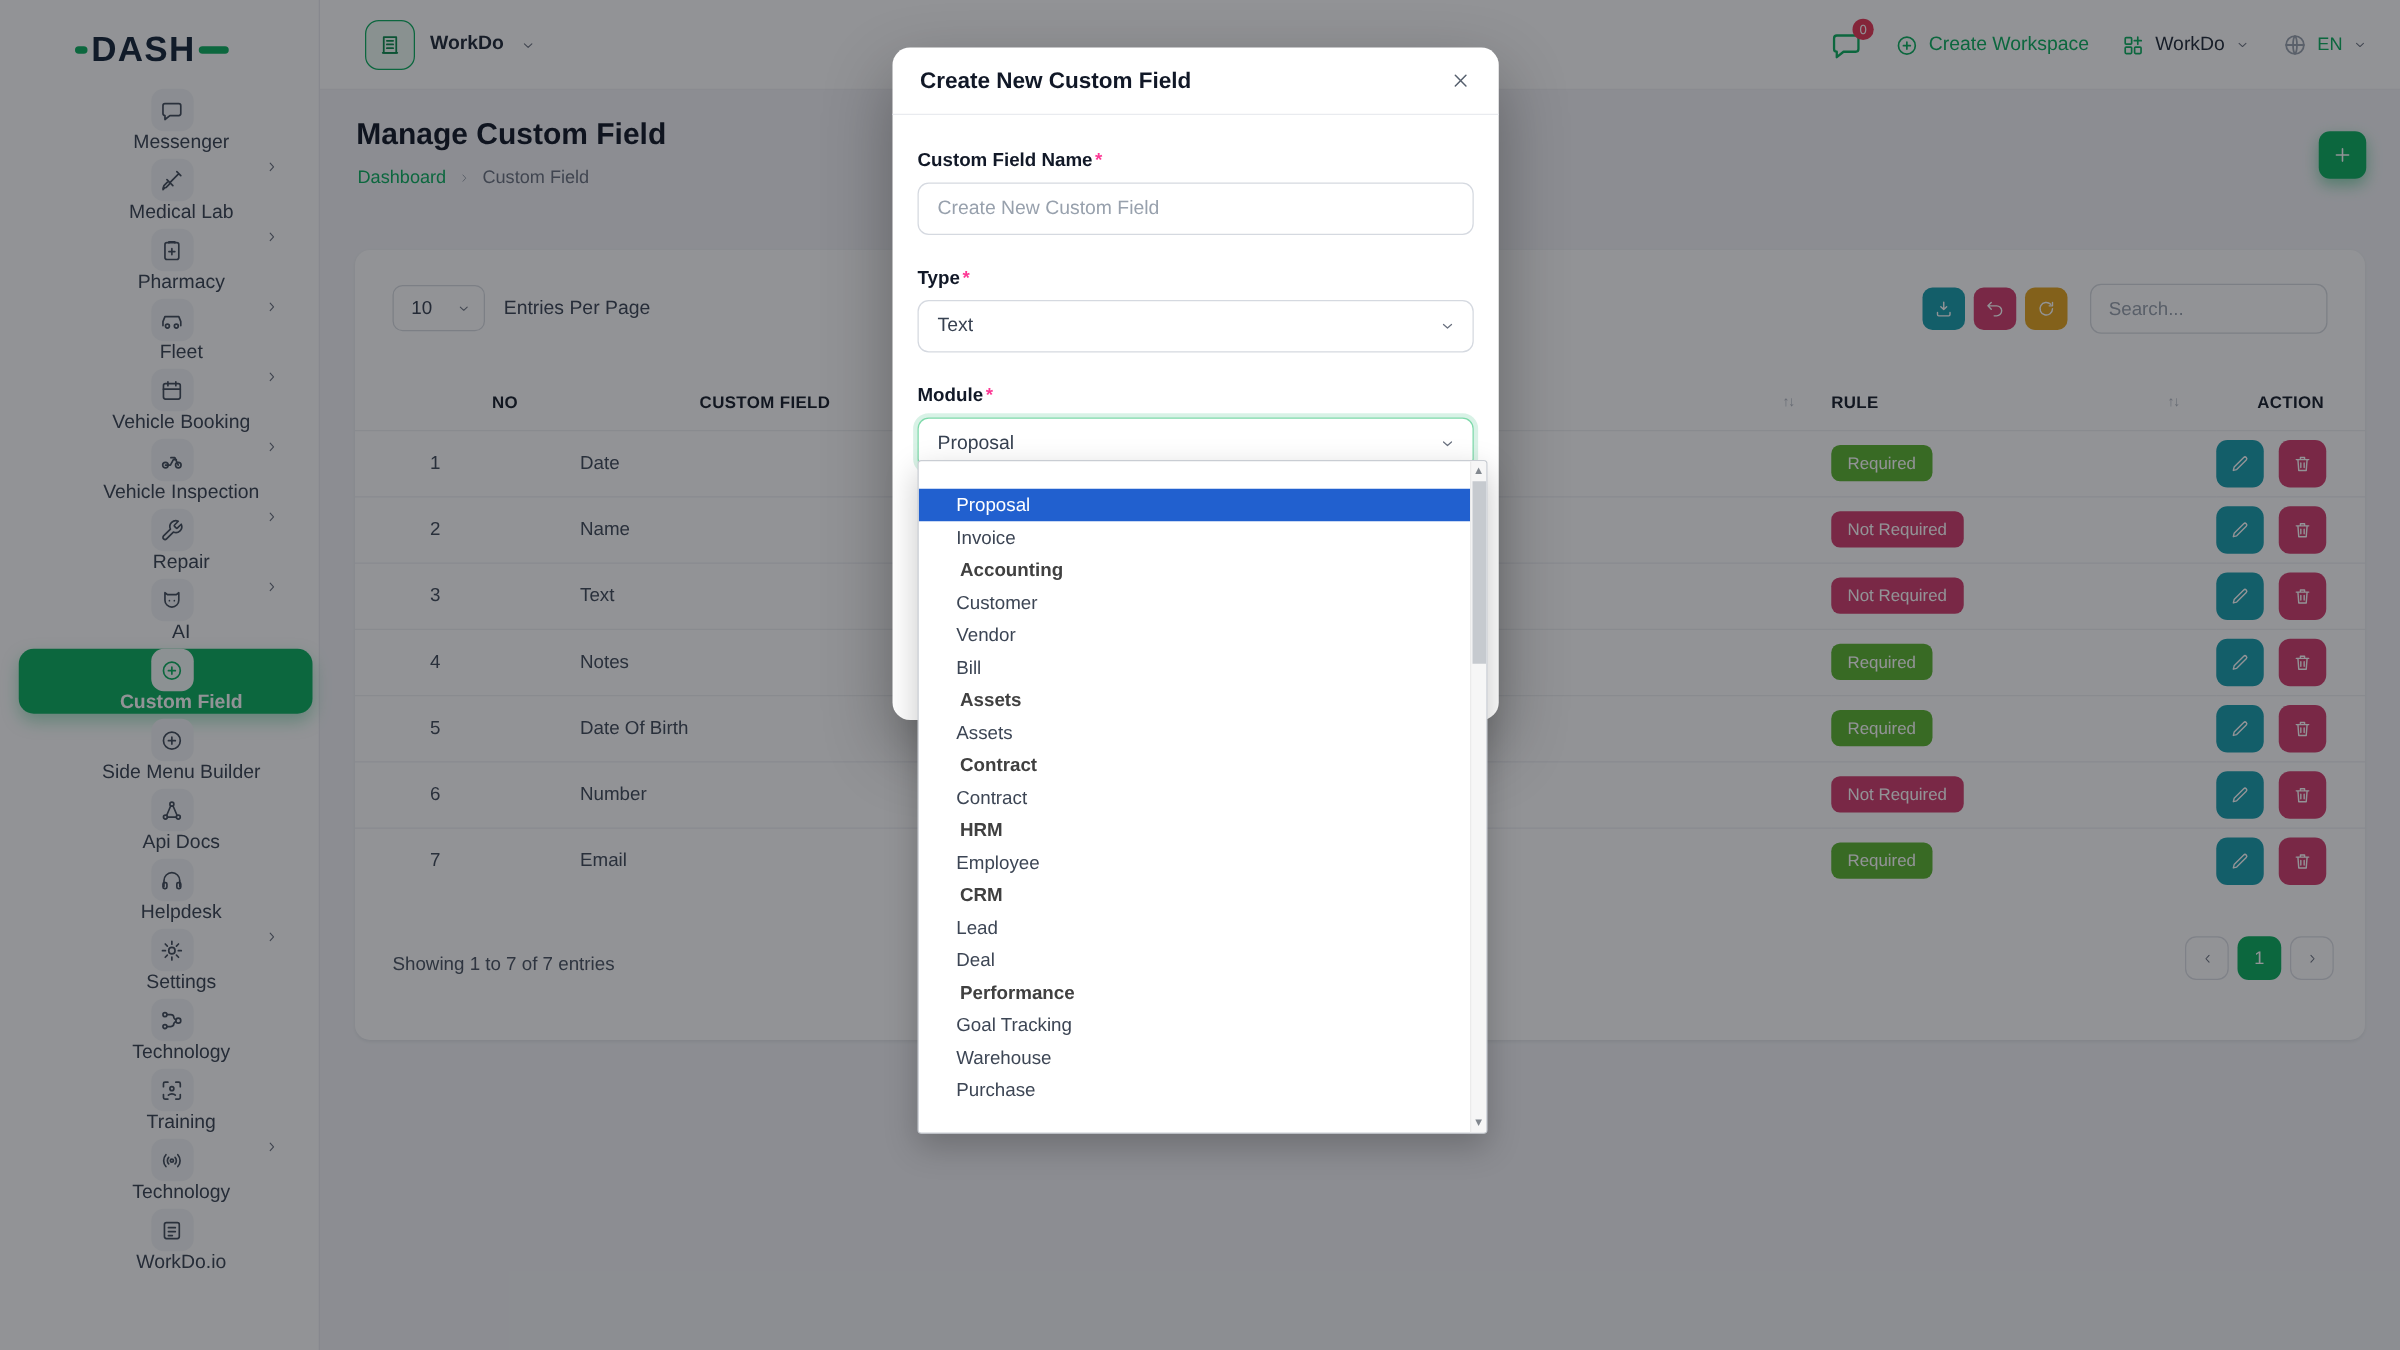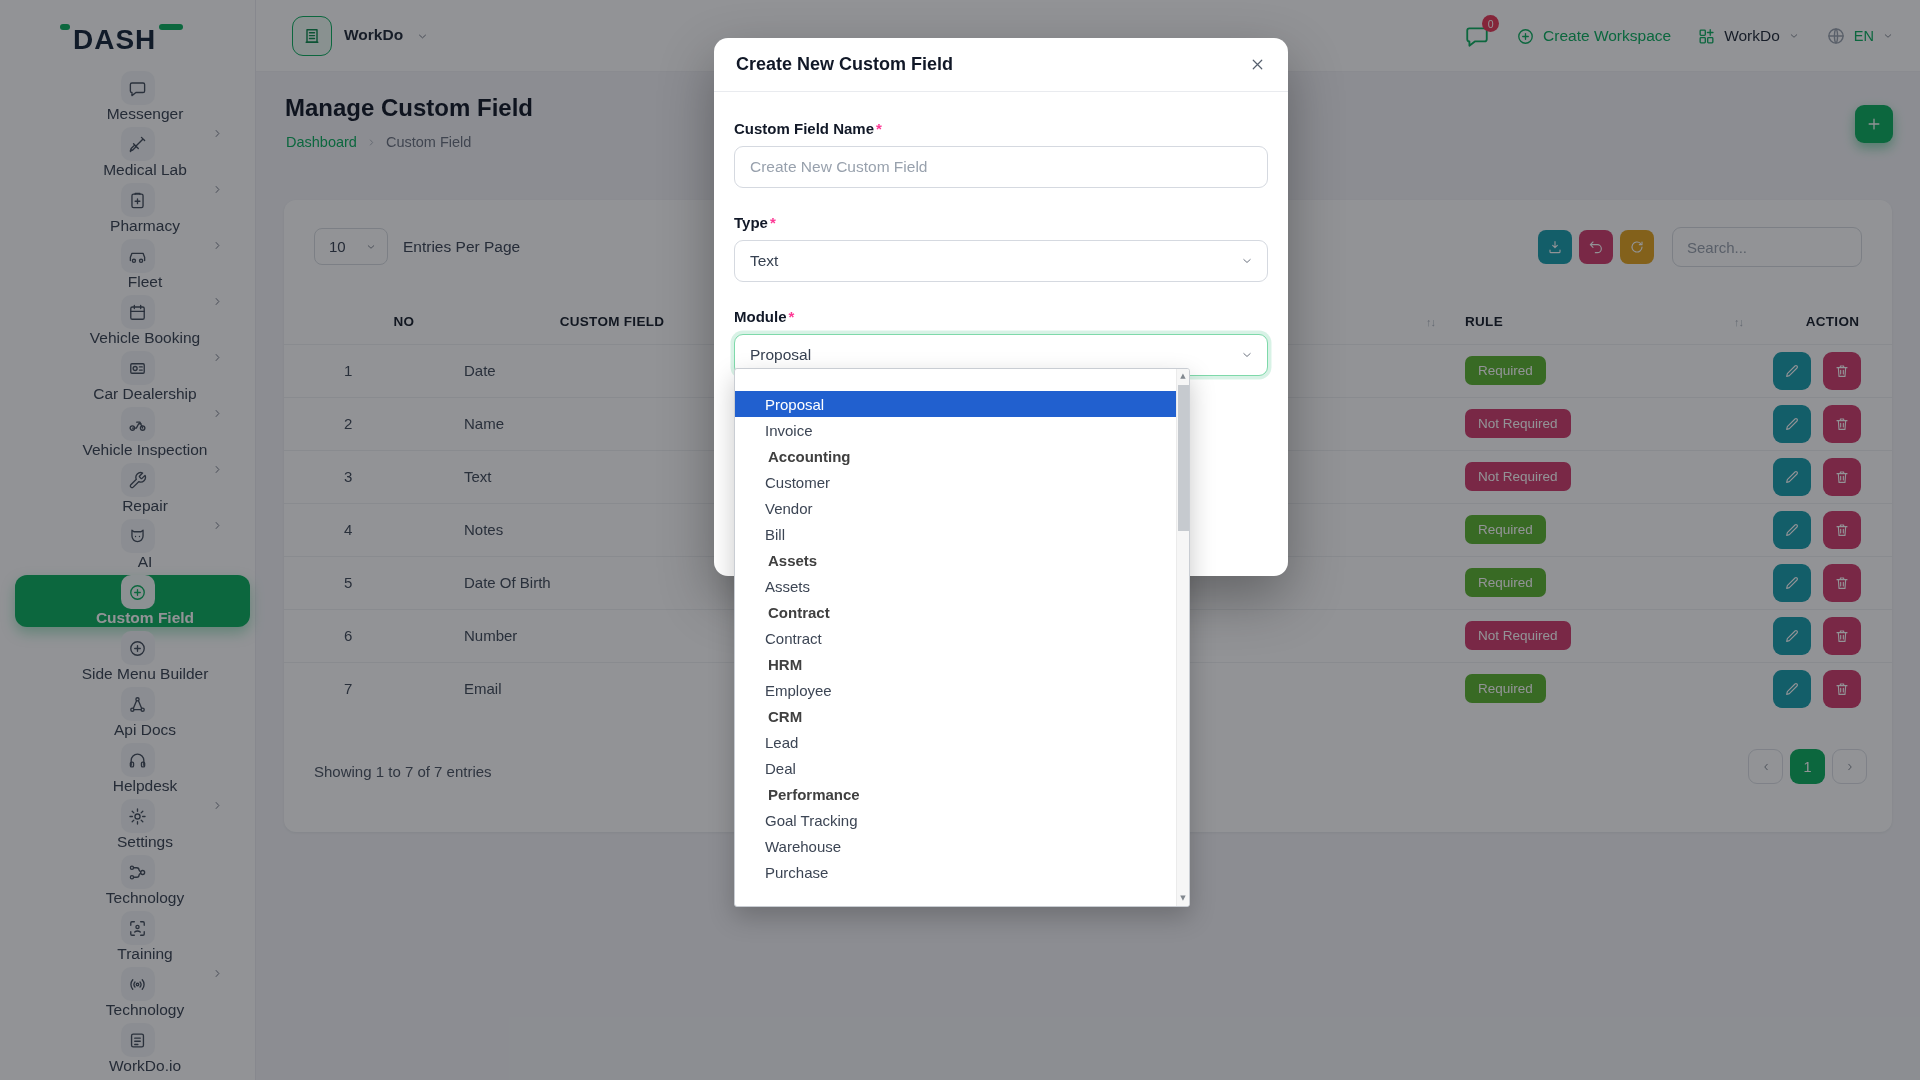--- a/index.html
+++ b/index.html
@@ -2,21 +2,21 @@
 <html><head>
 <meta charset="utf-8">
 <style>
   *{box-sizing:border-box;margin:0;padding:0;}
   html,body{width:1920px;height:1080px;}
   body{position:relative;font-family:"Liberation Sans",sans-serif;background:#f4f5f8;overflow:hidden;}
   svg{display:block;}
 
   
   .sidebar{position:absolute;left:0;top:0;width:256px;height:1080px;background:#fff;border-right:1px solid #ececf1;z-index:10;}
-  .logo{position:absolute;left:60px;top:24px;display:flex;align-items:flex-start;}
+  .logo{position:absolute;left:60px;top:24px;display:flex;align-items:center;}
   .logo-dash-l{width:10px;height:6px;border-radius:3px;background:#0caf60;margin-right:3px;}
   .logo-text{font-size:28px;font-weight:800;letter-spacing:1px;color:#15263a;}
   .logo-dash-r{width:24px;height:6px;border-radius:3px;background:#0caf60;margin-left:3px;}
   .nav{position:absolute;top:71px;left:0;right:0;}
   .s-item{position:relative;height:52px;margin:0 5px 4px 0;display:flex;align-items:center;padding-left:25px;cursor:pointer;flex-direction:column;}
   .s-item.active{background:#0caf60;margin-left:15px;padding-left:10px;border-radius:12px;box-shadow:0 6px 14px rgba(12,175,96,.35);}
   .s-icon{width:34px;height:34px;border-radius:10px;background:#f3f5f7;display:flex;align-items:center;justify-content:center;color:#434d5c;flex:none;}
   .s-icon svg{width:19px;height:19px;}
   .active .s-icon{background:rgba(255,255,255,.96);color:#0caf60;}
   .s-label{margin-left:15px;font-size:15.5px;color:#3a4453;}
@@ -83,21 +83,21 @@
   .act.edit{background:#189eae;}
   .act.del{background:#d23c6d;}
   .showing{position:absolute;left:30px;top:563px;font-size:15px;color:#4b5563;}
   .pager{position:absolute;right:25px;top:549px;display:flex;gap:7px;}
   .page-btn{width:35px;height:35px;border:1px solid #dcdfe5;border-radius:9px;background:#fff;color:#6b7280;display:flex;align-items:center;justify-content:center;font-size:14px;cursor:pointer;}
   .page-btn svg{width:12px;height:12px;}
   .page-btn.current{background:#0caf60;border:none;color:#fff;font-size:14.5px;}
 
   
   .overlay{position:absolute;inset:0;background:rgba(13,16,22,.45);z-index:40;}
-  .modal{position:absolute;left:714px;top:38px;width:574px;height:538px;background:#fff;border-radius:14px;box-shadow:0 22px 55px rgba(0,0,0,.32);z-index:50;}
+  .modal{position:absolute;left:714px;top:38px;width:485px;height:538px;background:#fff;border-radius:14px;box-shadow:0 22px 55px rgba(0,0,0,.32);z-index:50;}
   .modal-head{height:54px;display:flex;align-items:center;justify-content:space-between;padding:0 22px;border-bottom:1px solid #e9ebef;}
   .modal-title{font-size:18px;font-weight:700;color:#111827;}
   .modal-close{color:#56606e;background:none;border:none;cursor:pointer;}
   .modal-close svg{width:17px;height:17px;}
   .modal-body{padding:28px 20px 0;}
   .f-label{font-size:15px;font-weight:700;color:#111827;margin:26px 0 9px;}
   .f-label.first{margin-top:0;}
   .req{color:#fd3995;margin-left:2px;}
   .f-input{width:100%;height:42px;border:1px solid #d5d9e0;border-radius:9px;padding:0 15px;font-size:15.5px;color:#374151;outline:none;}
   .f-input::placeholder{color:#98a1ad;}
@@ -180,35 +180,20 @@
         </span>
   </div>
       <div class="s-item">
     <span class="s-icon">
           <svg viewBox="0 0 24 24" fill="none" stroke="currentColor" stroke-width="1.7" stroke-linecap="round" stroke-linejoin="round">
             <rect x="3.5" y="5" width="17" height="15.5" rx="2"></rect>
             <path d="M8 3v4M16 3v4M3.5 10.5h17"></path>
           </svg>
         </span>
     <span class="s-label">Vehicle Booking</span>
-    <span class="chev">
-          <svg viewBox="0 0 24 24" fill="none" stroke="currentColor" stroke-width="1.7" stroke-linecap="round" stroke-linejoin="round">
-            <path d="M9.5 6.5l5 5.5-5 5.5"></path>
-          </svg>
-        </span>
-  </div>
-      <div class="s-item">
-    <span class="s-icon">
-          <svg viewBox="0 0 24 24" fill="none" stroke="currentColor" stroke-width="1.7" stroke-linecap="round" stroke-linejoin="round">
-            <rect x="3.5" y="6" width="17" height="12" rx="1.5"></rect>
-            <circle cx="9" cy="12" r="2.5"></circle>
-            <path d="M14.5 10h3.5M14.5 14h3.5"></path>
-          </svg>
-        </span>
-    <span class="s-label">Car Dealership</span>
     <span class="chev">
           <svg viewBox="0 0 24 24" fill="none" stroke="currentColor" stroke-width="1.7" stroke-linecap="round" stroke-linejoin="round">
             <path d="M9.5 6.5l5 5.5-5 5.5"></path>
           </svg>
         </span>
   </div>
       <div class="s-item">
     <span class="s-icon">
           <svg viewBox="0 0 24 24" fill="none" stroke="currentColor" stroke-width="1.7" stroke-linecap="round" stroke-linejoin="round">
             <circle cx="5.5" cy="16.5" r="2.8"></circle>

